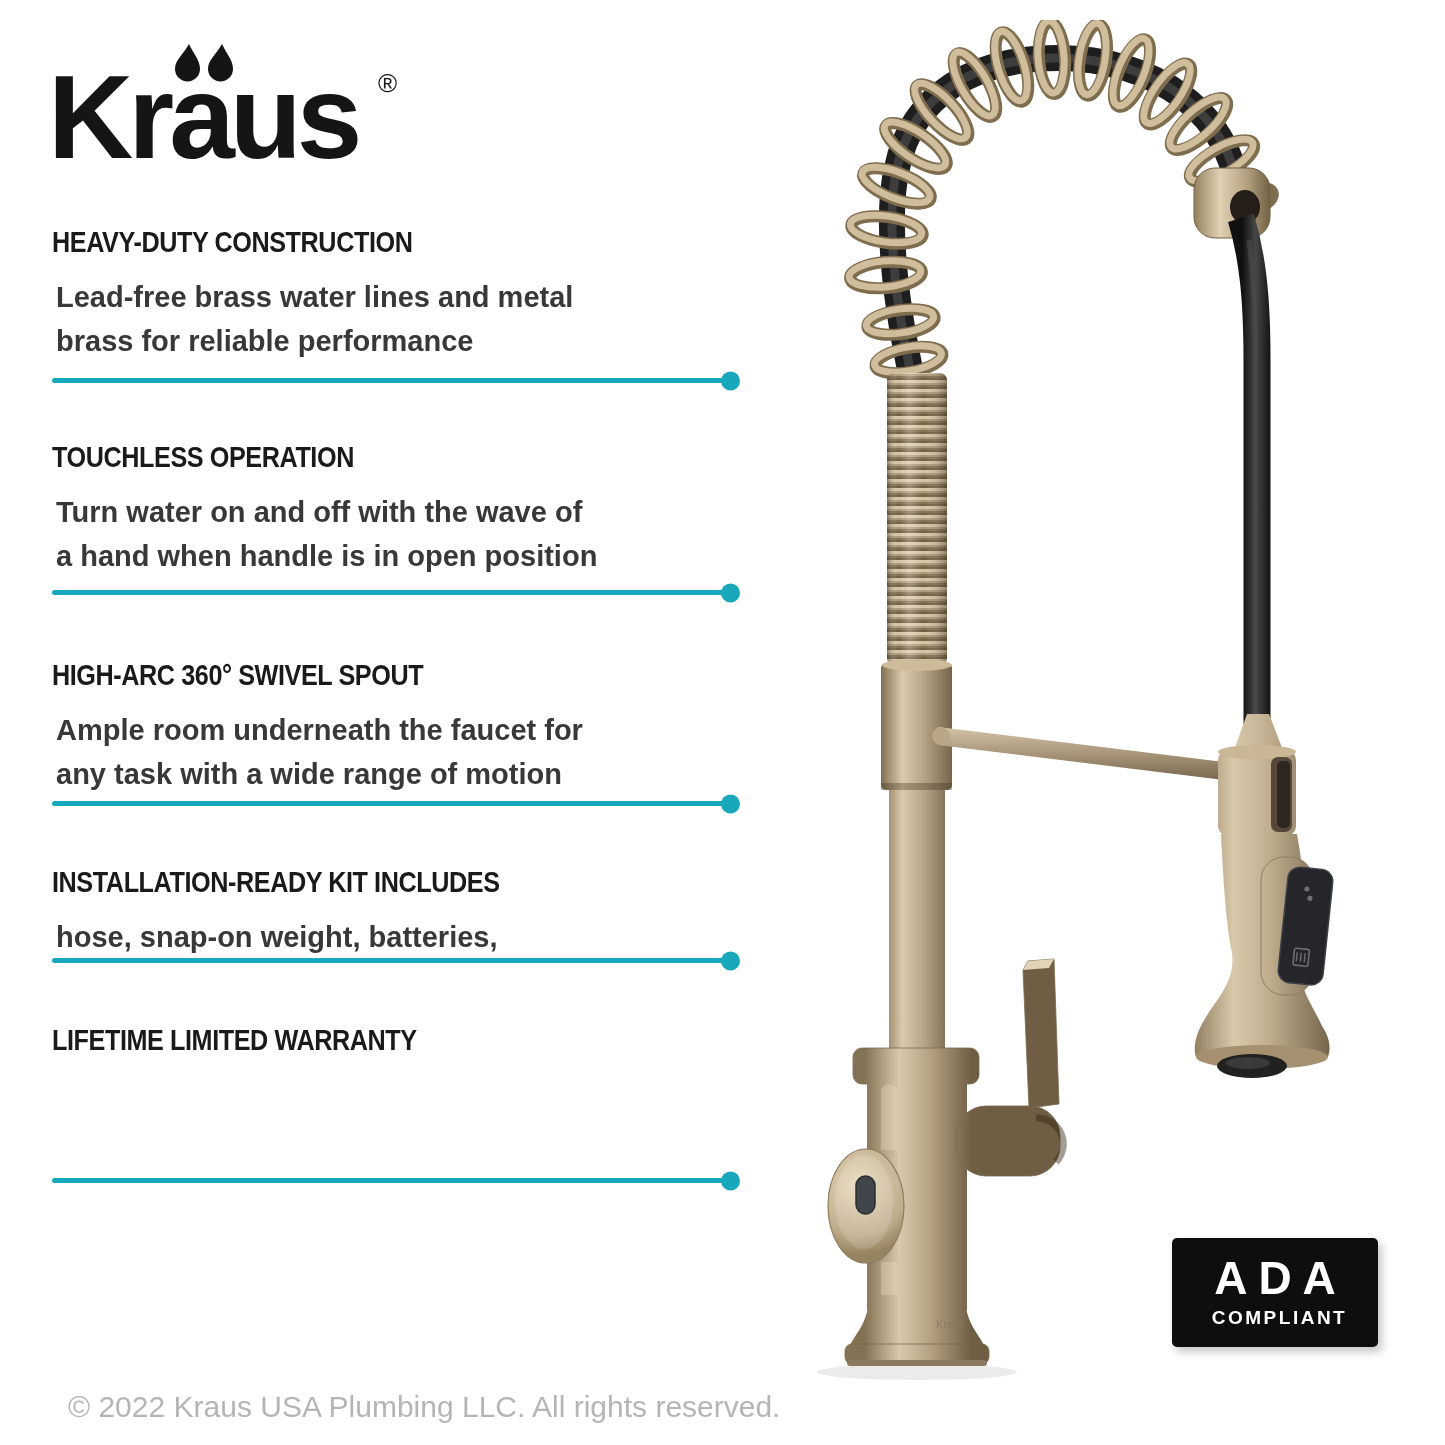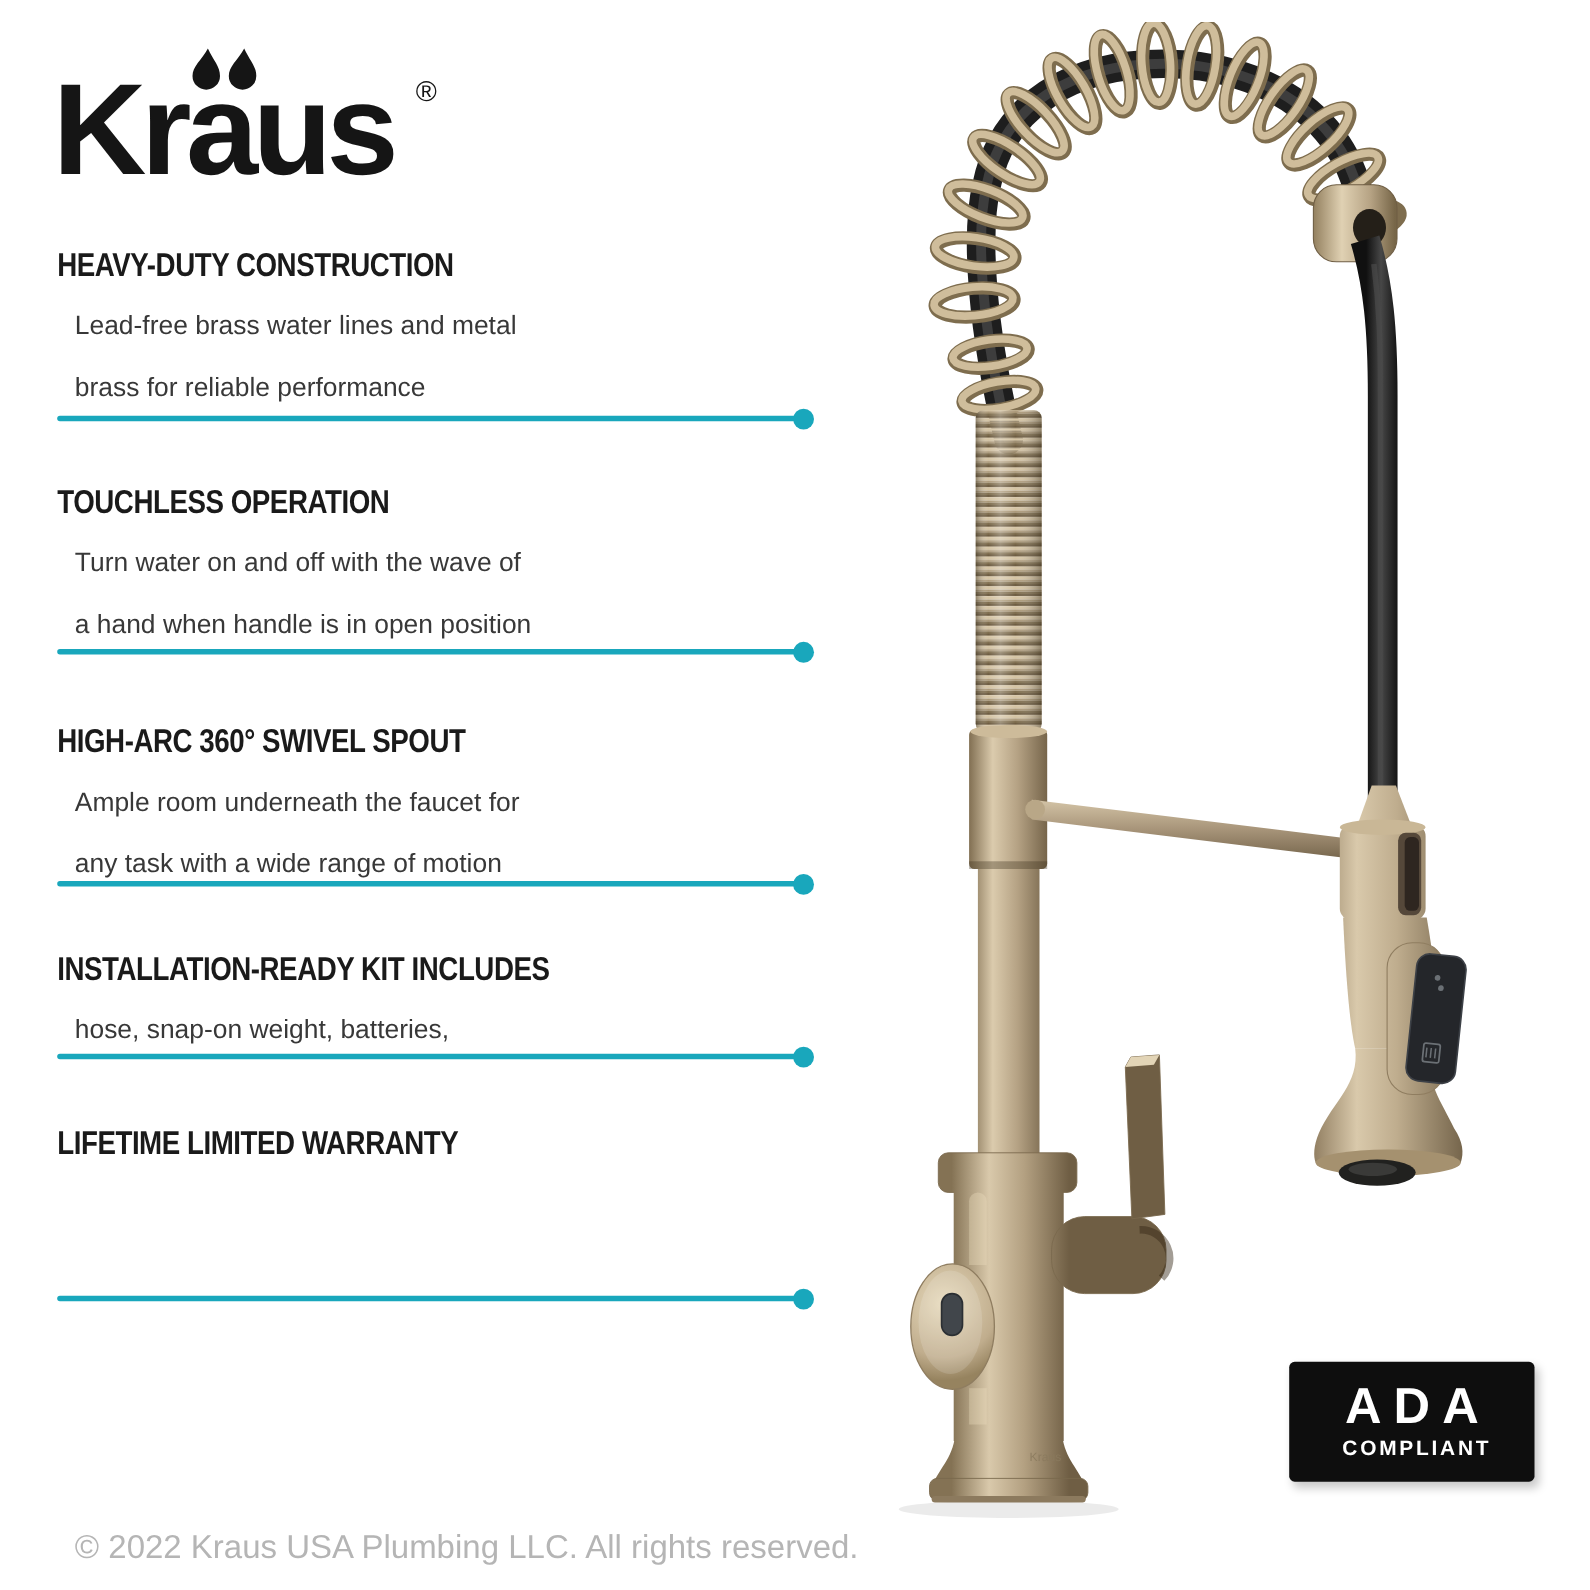--- a/index.html
+++ b/index.html
@@ -11,37 +11,37 @@
   .logo{position:absolute;left:48px;top:36px;width:460px;height:150px;}
   
   #features{position:absolute;left:52px;top:0;width:690px;height:1166px;}
   .feature{position:absolute;left:0;width:686px;}
   .feature h2{
     margin:0;font-size:30px;font-weight:bold;color:#1a1a1a;
     letter-spacing:-0.5px;white-space:nowrap;
     transform:scaleX(0.84);transform-origin:left center;
   }
   .feature p{
-    margin:16px;font-size:24px;line-height:40px;color:#383838;white-space:nowrap;
+    margin:4px;font-size:29px;line-height:40px;color:#383838;white-space:nowrap;font-weight:bold;
   }
   .feature p:first-of-type{margin-top:18px;}
   .divider{position:absolute;left:0;width:686px;height:5px;border-radius:3px;background:#19A7BC;}
   .divider .dot{
     position:absolute;right:-2px;top:50%;transform:translateY(-50%);
     width:19px;height:19px;border-radius:50%;background:#19A7BC;
   }
   .feature:nth-of-type(1){top:225px;} .feature:nth-of-type(1) .divider{top:153px;}
   .feature:nth-of-type(2){top:440px;} .feature:nth-of-type(2) .divider{top:150px;}
   .feature:nth-of-type(3){top:658px;} .feature:nth-of-type(3) .divider{top:143px;}
   .feature:nth-of-type(4){top:865px;} .feature:nth-of-type(4) .divider{top:93px;}
   .feature:nth-of-type(5){top:1023px;}.feature:nth-of-type(5) .divider{top:155px;}
   .feature:nth-of-type(6){top:1243px;}.feature:nth-of-type(6) .divider{top:97px;}
   
   .ada{
-    position:absolute;left:1172px;top:1238px;width:223px;height:109px;
+    position:absolute;left:1172px;top:1238px;width:206px;height:109px;
     background:#0E0E0E;border-radius:5px;color:#ffffff;text-align:center;
     box-shadow:4px 5px 9px rgba(0,0,0,0.22);
   }
   .ada .l1{display:block;margin-top:13px;font-size:46px;font-weight:bold;letter-spacing:11px;padding-left:11px;}
   .ada .l2{display:block;margin-top:2px;font-size:19px;font-weight:bold;letter-spacing:2.5px;padding-left:9px;}
   
   .copyright{position:absolute;left:68px;top:1390px;font-size:30px;color:#b5b5b5;text-align:center;}
   
   .faucet{position:absolute;left:770px;top:20px;}
 </style>

